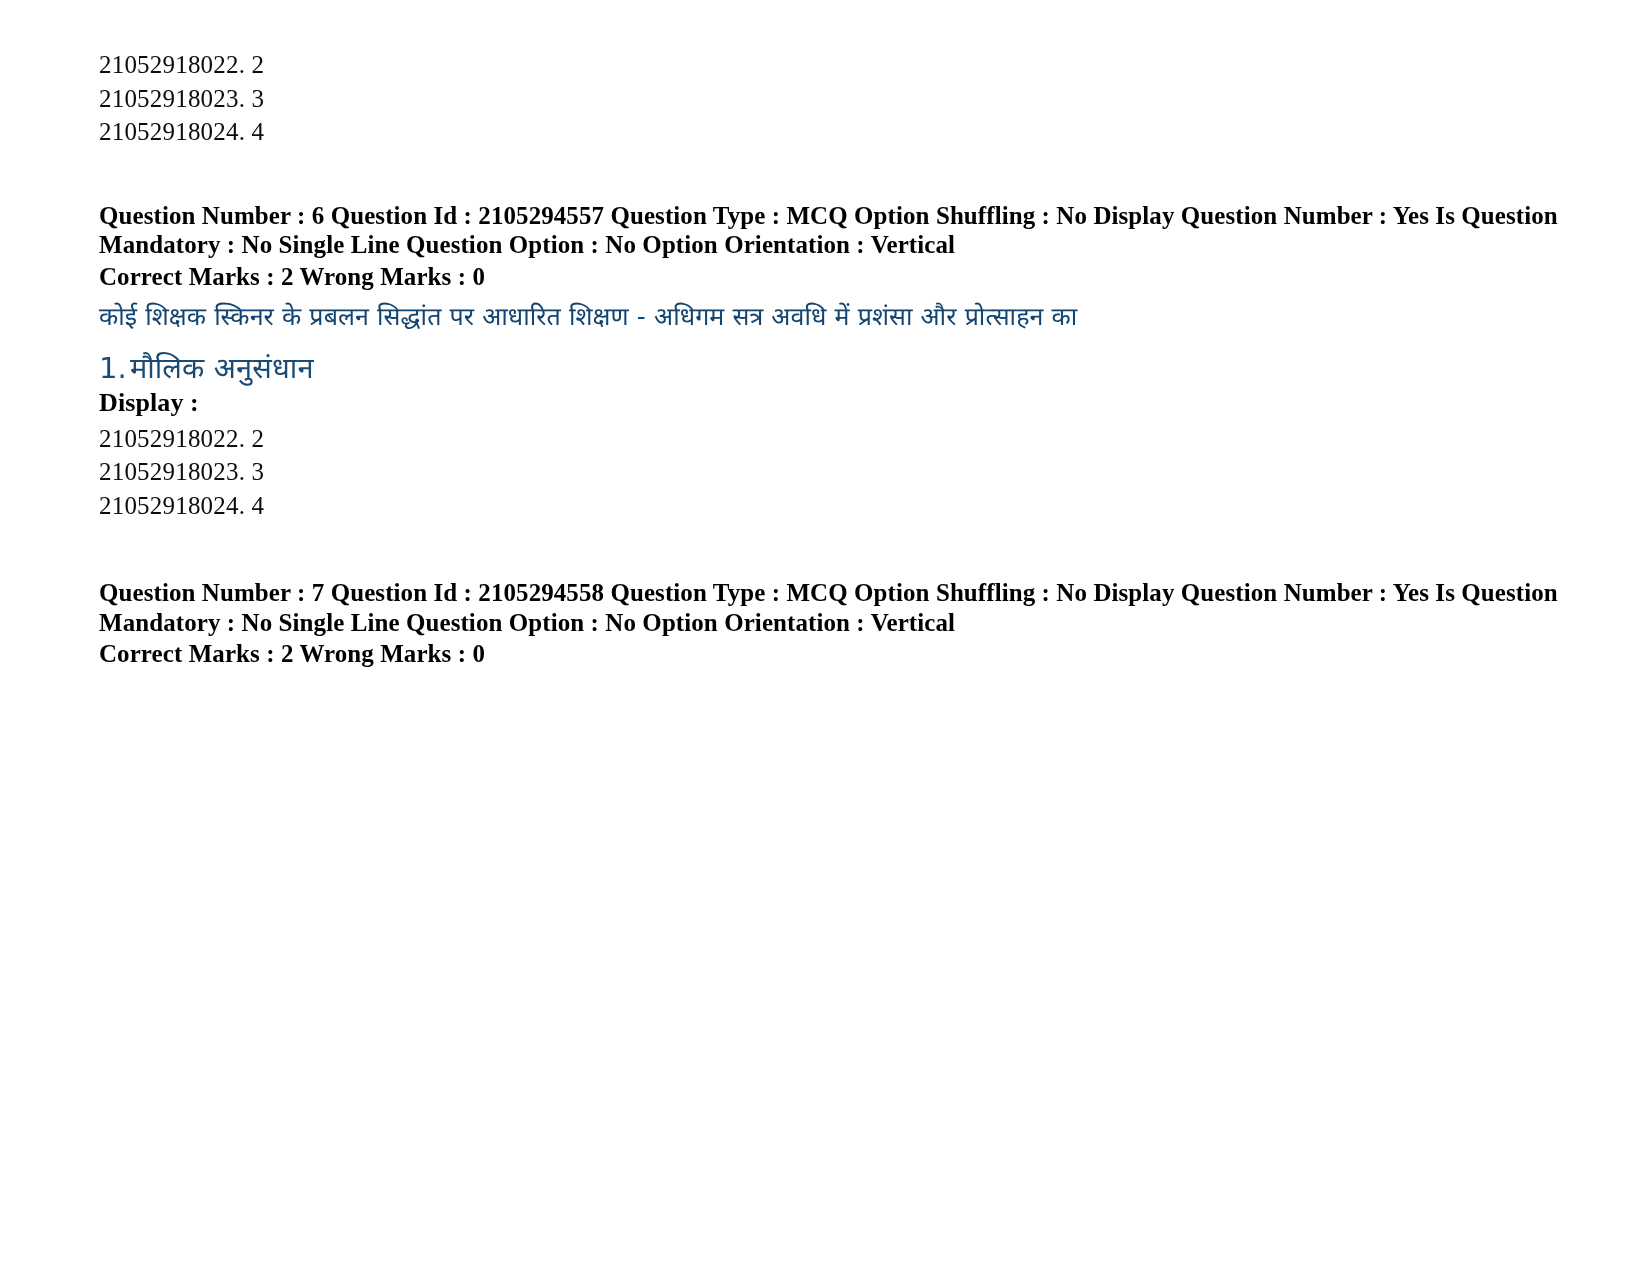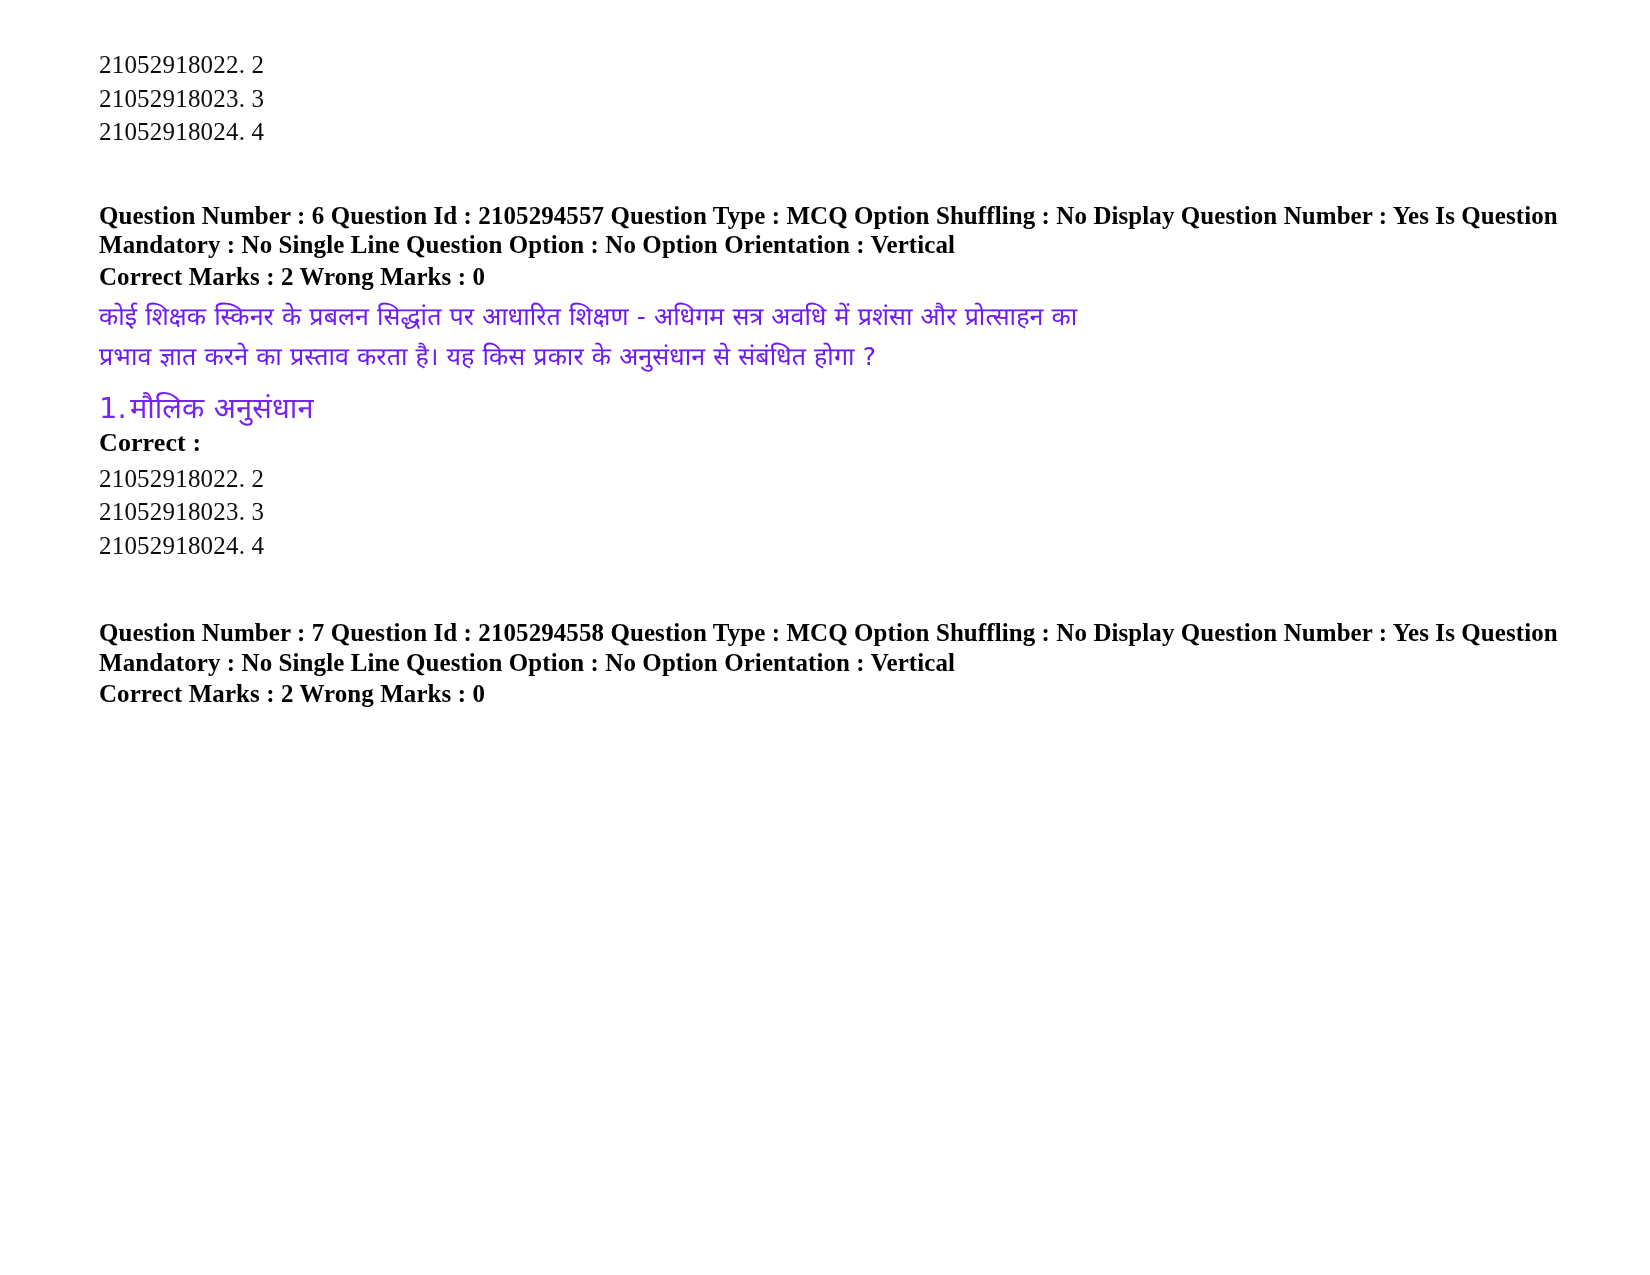--- a/index.html
+++ b/index.html
@@ -63,21 +63,21 @@
     transform-origin: left top;
     white-space: nowrap;
     color: #000;
   }
 
   
   .deva {
     font-family: "DejaVu Sans", sans-serif;
     font-size: 25px;
     line-height: 40px;
-    color: #6d28d9;
+    color: #0c4a6e;
     font-weight: 400;
     -webkit-font-smoothing: none;
     text-rendering: optimizeSpeed;
     filter: contrast(1.35) brightness(0.98) blur(0.28px);
     opacity: 0.93;
   }
   .deva-q { letter-spacing: 0.1px; }
   .deva-opt {
     font-size: 29px;
     line-height: 35px;
@@ -122,32 +122,31 @@
         <div class="meta-line">Question Number : 6 Question Id : 2105294557 Question Type : MCQ Option Shuffling : No Display Question Number : Yes Is Question</div>
         <div class="meta-line">Mandatory : No Single Line Question Option : No Option Orientation : Vertical</div>
       </div>
 
       <div class="marks-line">Correct Marks : 2 Wrong Marks : 0</div>
 
       <div class="sp-after-marks"></div>
 
       <div class="deva deva-q">
         <div>कोई शिक्षक स्किनर के प्रबलन सिद्धांत पर आधारित शिक्षण - अधिगम सत्र अवधि में प्रशंसा और प्रोत्साहन का</div>
-        <div>प्रभाव ज्ञात करने का प्रस्ताव करता है। यह किस प्रकार के अनुसंधान से संबंधित होगा ?</div>
       </div>
 
       <div class="sp-deva-gap"></div>
 
       <div class="deva deva-opt">
         <div>
           <span class="num">1.</span><span>मौलिक अनुसंधान</span>
         </div>
       </div>
 
-      <div class="options-label">Correct :</div>
+      <div class="options-label">Display :</div>
 
       <div class="sp-before-optlist"></div>
 
       <div>
         <div class="id-line">21052918022. 2</div>
         <div class="id-line">21052918023. 3</div>
         <div class="id-line">21052918024. 4</div>
       </div>
 
     </div>

